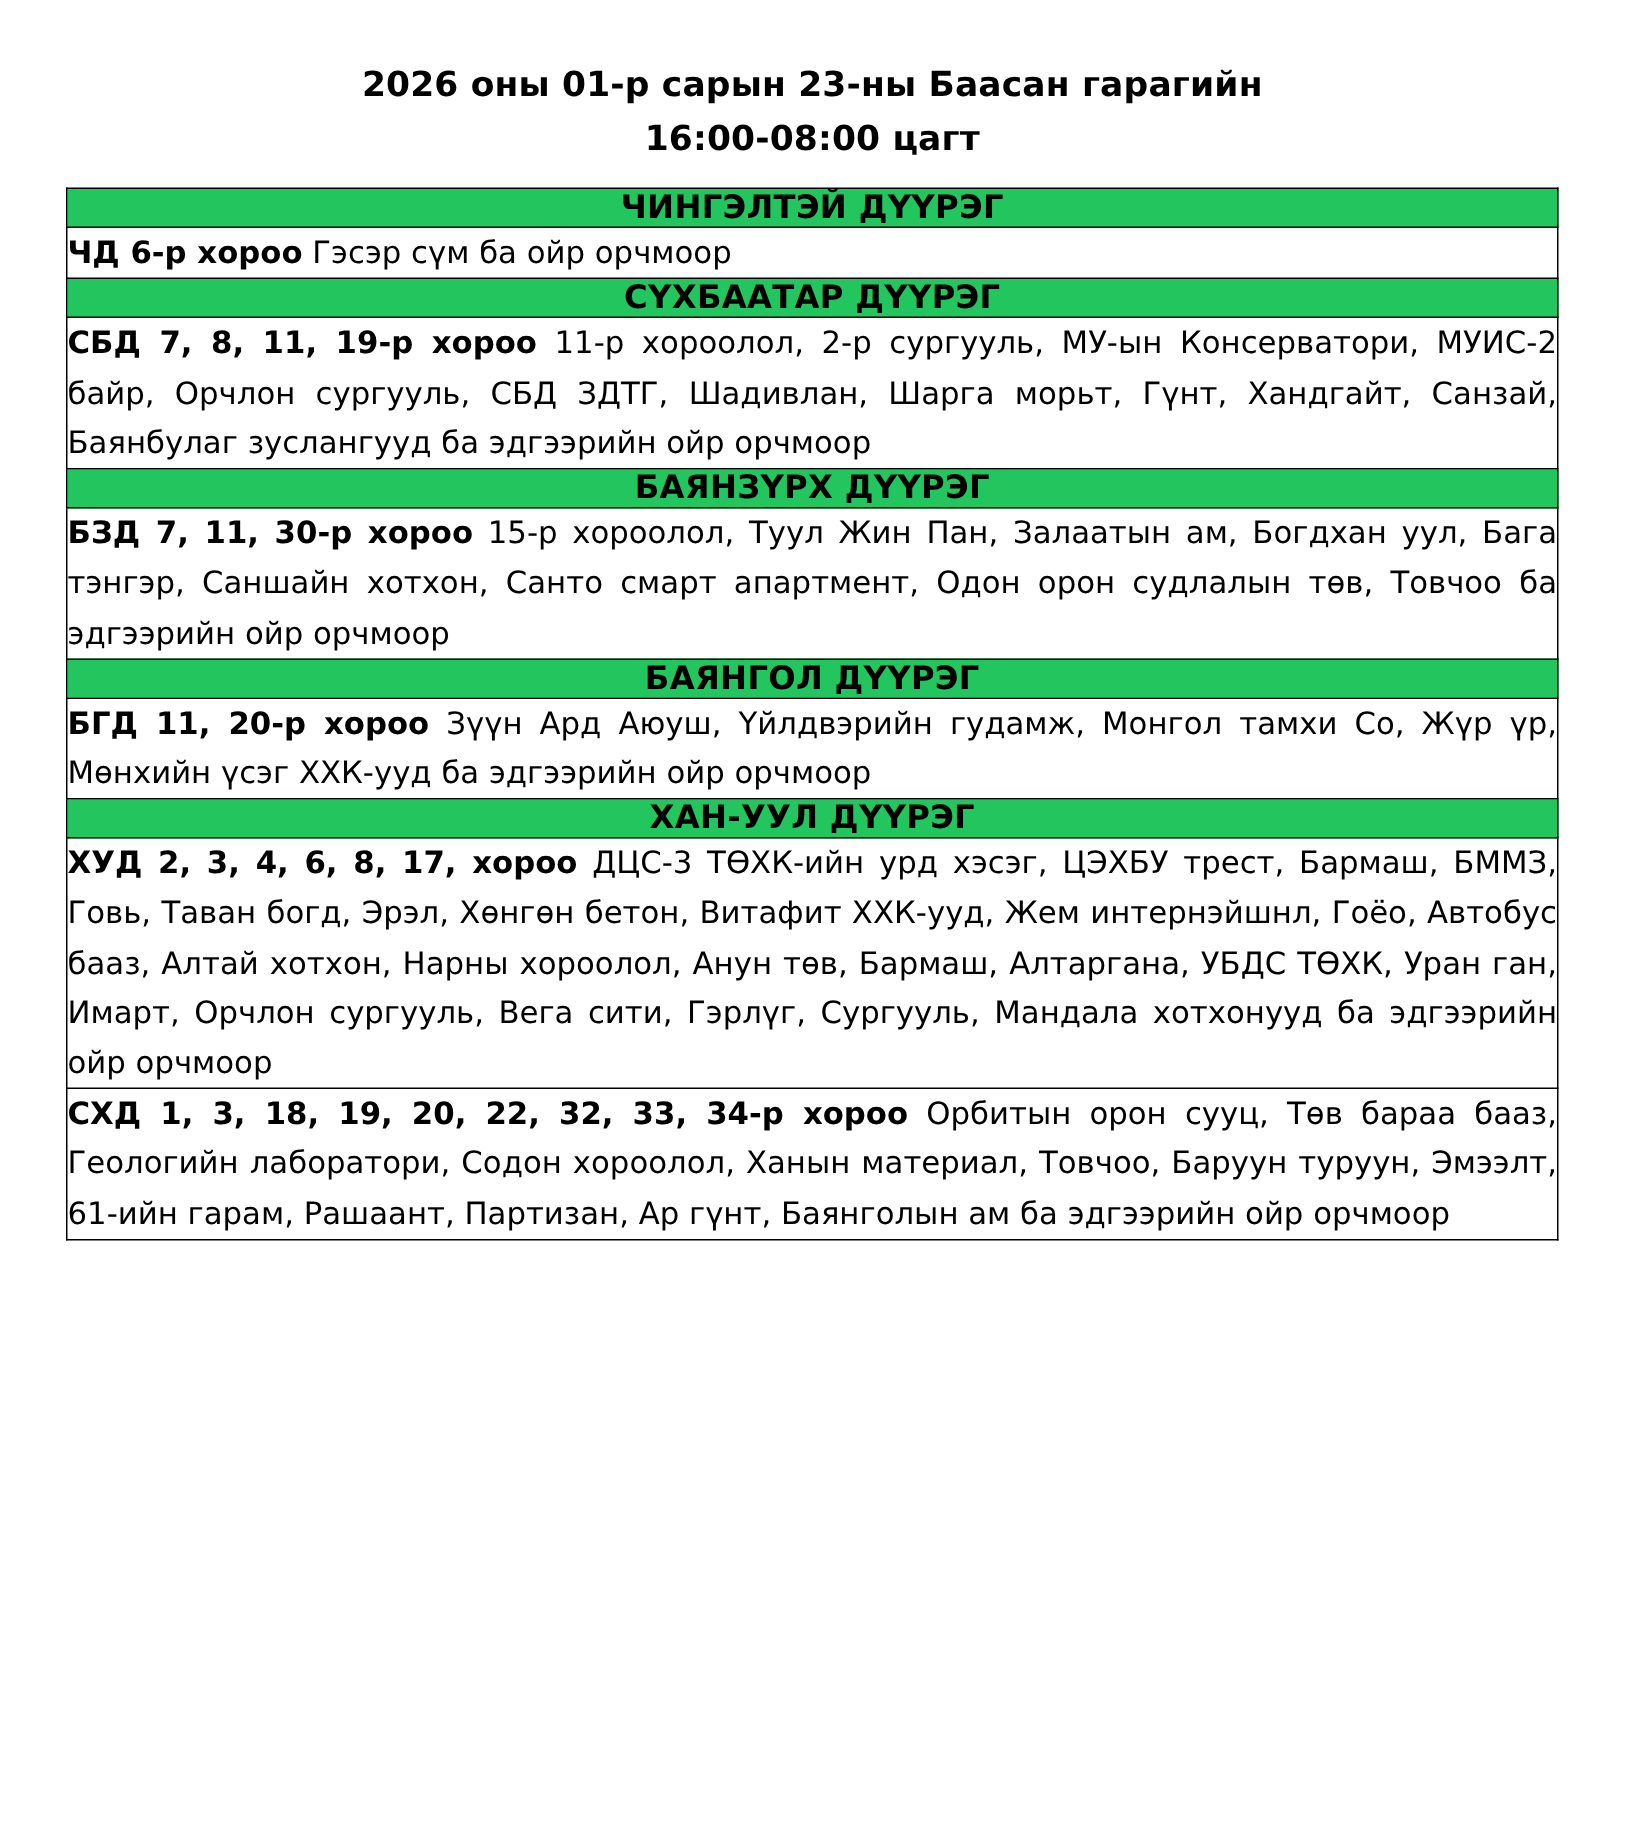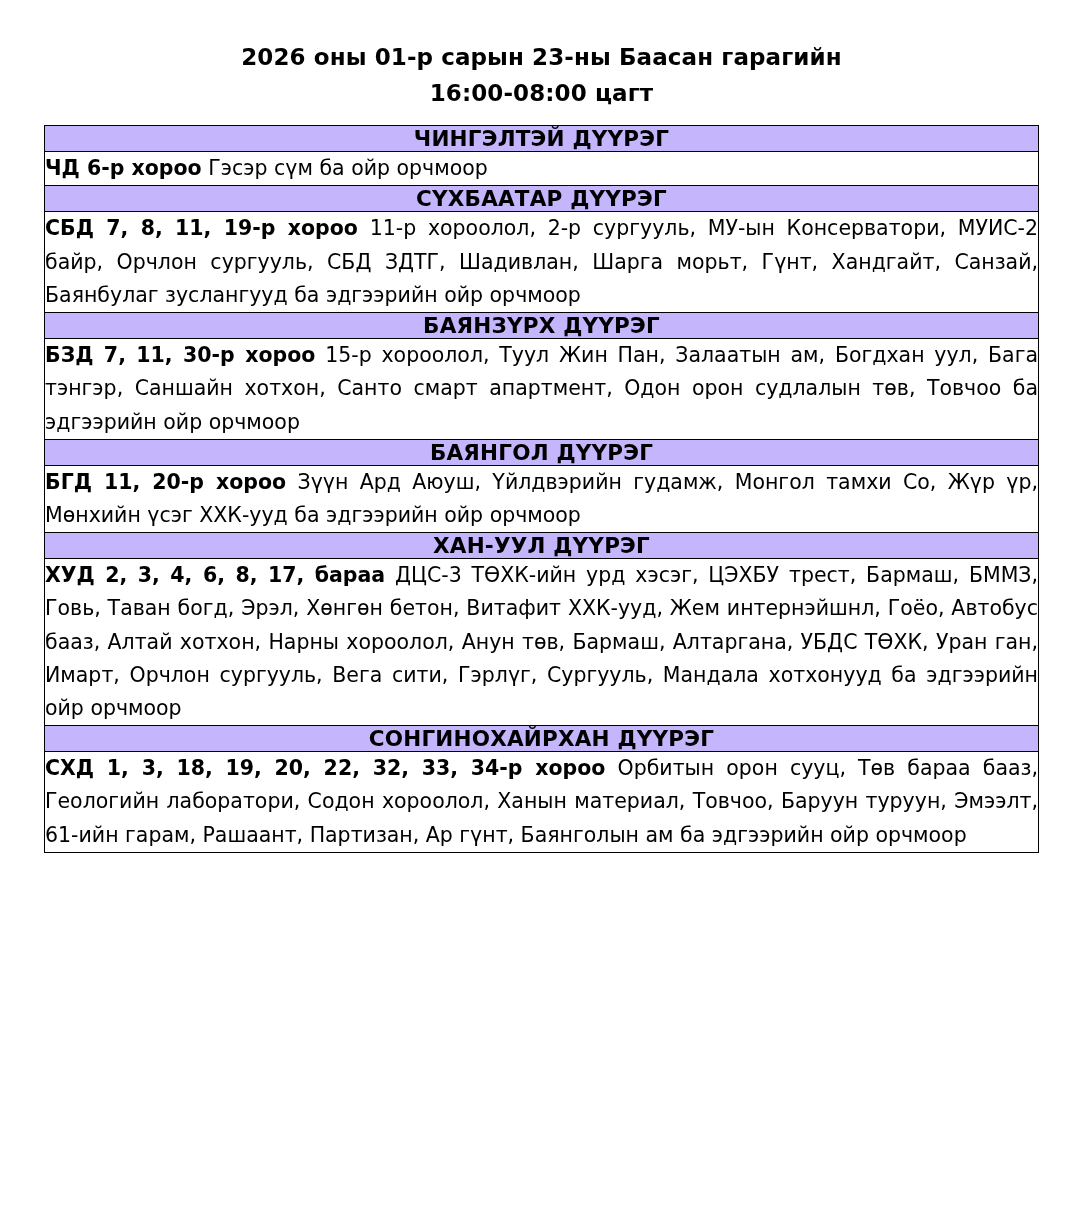--- a/index.html
+++ b/index.html
@@ -34,21 +34,21 @@
     border-collapse: collapse;
     margin-top: 14px;
     table-layout: fixed;
   }
   table.schedule td {
     border: 1px solid #000000;
     padding: 0;
     vertical-align: top;
   }
   .district-header {
-    background: #c4b5fd;
+    background: #22c55e;
     text-align: center;
     font-weight: bold;
     font-size: 21.5px;
     padding: 7px 6px 8px 6px;
     letter-spacing: 0.2px;
   }
   .district-body {
     padding: 9px 11px 11px 11px;
     font-size: 20.5px;
     line-height: 1.62;
@@ -114,28 +114,25 @@
           <span class="khoroo">БГД 11, 20-р хороо</span>
           <span class="places">Зүүн Ард Аюуш, Үйлдвэрийн гудамж, Монгол тамхи Со, Жүр үр, Мөнхийн үсэг ХХК-ууд ба эдгээрийн ойр орчмоор</span>
         </td>
       </tr>
 
       <tr>
         <td class="district-header">ХАН-УУЛ ДҮҮРЭГ</td>
       </tr>
       <tr>
         <td class="district-body">
-          <span class="khoroo">ХУД 2, 3, 4, 6, 8, 17,  бараа</span>
+          <span class="khoroo">ХУД 2, 3, 4, 6, 8, 17,  хороо</span>
           <span class="places">ДЦС-3 ТӨХК-ийн урд хэсэг, ЦЭХБУ трест, Бармаш, БММЗ, Говь, Таван богд, Эрэл, Хөнгөн бетон, Витафит ХХК-ууд, Жем интернэйшнл, Гоёо, Автобус бааз, Алтай хотхон, Нарны хороолол, Анун төв, Бармаш, Алтаргана, УБДС ТӨХК, Уран ган, Имарт, Орчлон сургууль, Вега сити, Гэрлүг, Сургууль, Мандала хотхонууд ба эдгээрийн ойр орчмоор</span>
         </td>
       </tr>
 
-      <tr>
-        <td class="district-header">СОНГИНОХАЙРХАН ДҮҮРЭГ</td>
-      </tr>
       <tr>
         <td class="district-body">
           <span class="khoroo">СХД 1, 3, 18, 19, 20, 22, 32, 33, 34-р хороо</span>
           <span class="places">Орбитын орон сууц, Төв бараа бааз, Геологийн лаборатори, Содон хороолол, Ханын материал, Товчоо, Баруун туруун, Эмээлт, 61-ийн гарам, Рашаант, Партизан, Ар гүнт, Баянголын ам ба эдгээрийн ойр орчмоор</span>
         </td>
       </tr>
 
     </tbody>
   </table>
 

